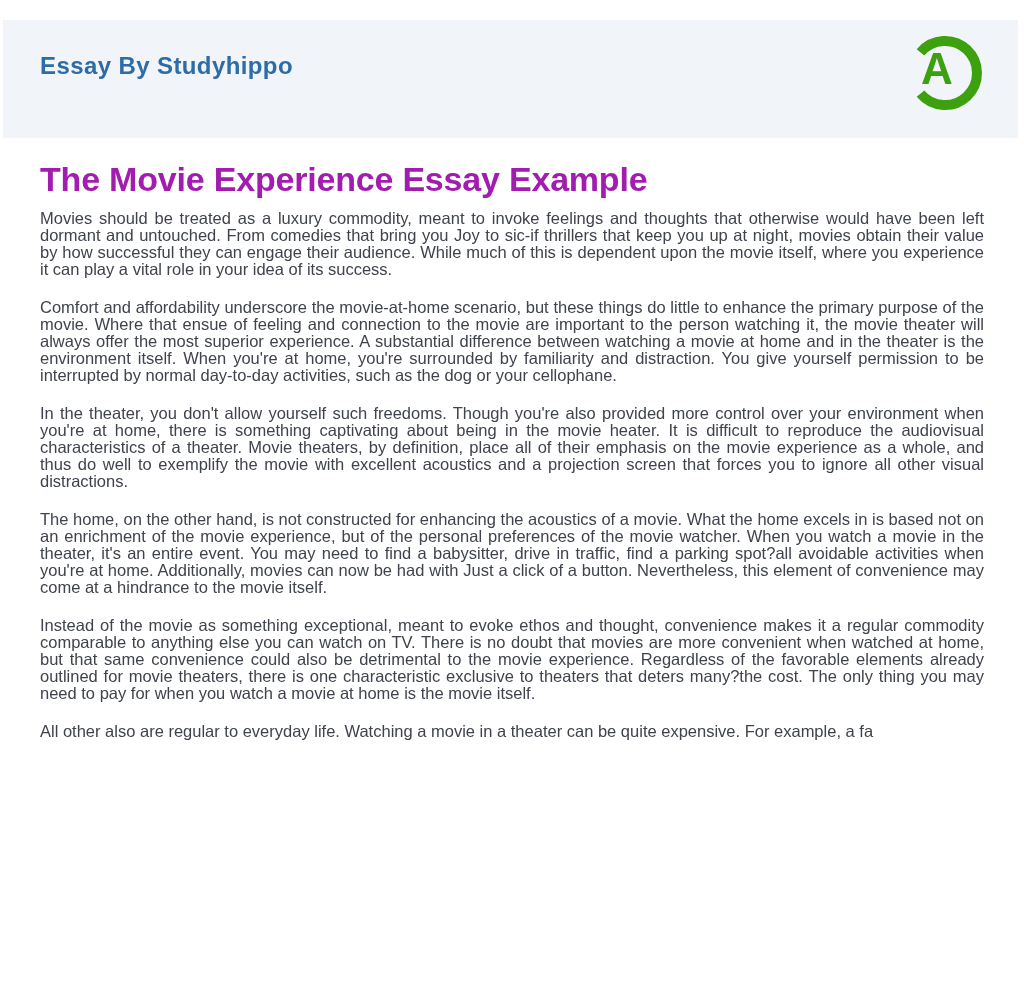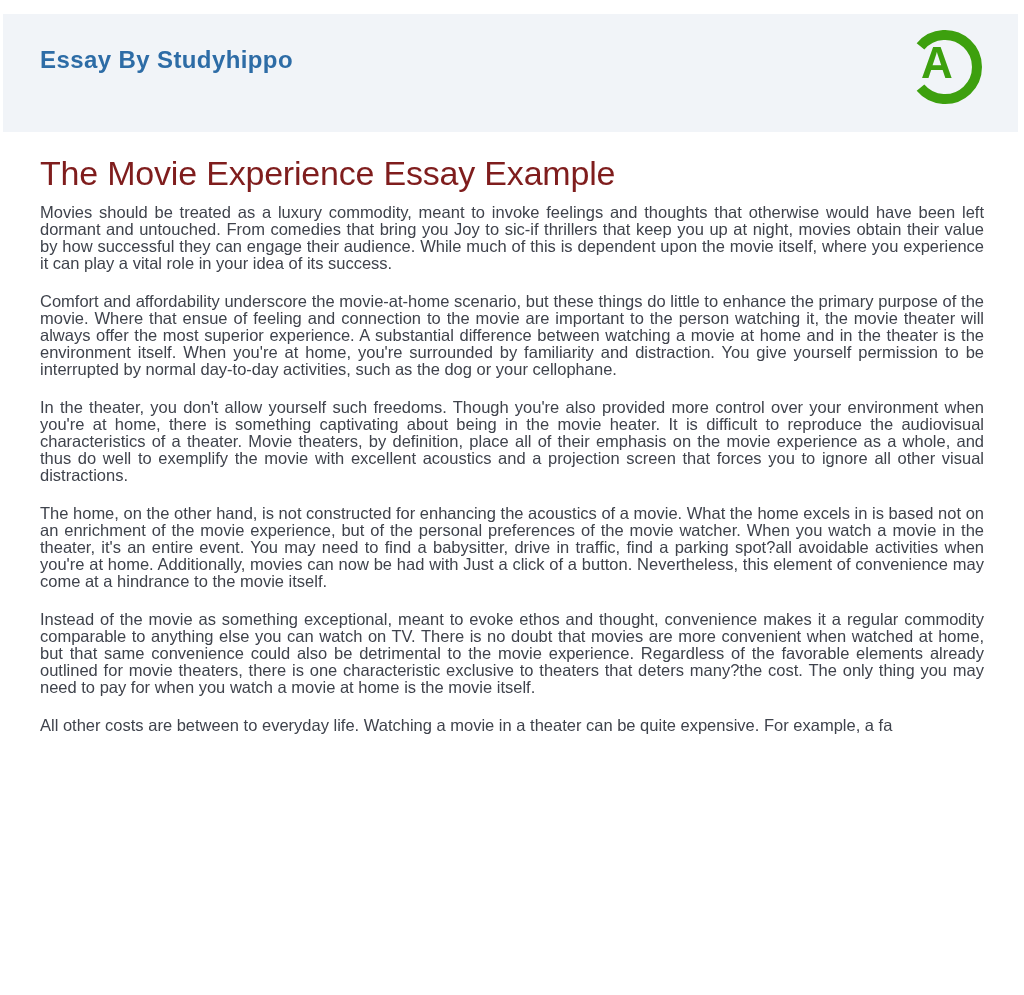--- a/index.html
+++ b/index.html
@@ -5,21 +5,21 @@
   * { box-sizing: border-box; margin: 0; padding: 0; }
   html, body {
     width: 1024px;
     height: 995px;
     background: #ffffff;
     font-family: "Liberation Sans", sans-serif;
     overflow: hidden;
   }
   .page-header {
     position: relative;
-    margin: 14px 6px 0 3px;
+    margin: 20px 6px 0 3px;
     height: 118px;
     background: #f1f4f8;
     padding: 32px 0 0 37px;
   }
   .site-title {
     color: #2d6ca6;
     font-size: 24px;
     font-weight: bold;
     letter-spacing: 0.4px;
   }
@@ -40,23 +40,23 @@
   }
   .logo svg { display: block; width: 84px; height: 84px; }
   .logo text {
     font-family: "Liberation Sans", sans-serif;
     font-weight: bold;
   }
   main {
     padding: 22px 40px 0 40px;
   }
   .essay-title {
-    color: #7f1d1d;
+    color: #a21caf;
     font-size: 34px;
-    font-weight: normal;
+    font-weight: bold;
     letter-spacing: -0.2px;
     margin-bottom: 11px;
   }
   .essay-body p {
     color: #3f434c;
     font-size: 16.5px;
     line-height: 17px;
     text-align: justify;
     margin-bottom: 21px;
   }
@@ -79,15 +79,15 @@
 
 <main>
   <h1 class="essay-title">The Movie Experience Essay Example</h1>
 
   <div class="essay-body">
     <p>Movies should be treated as a luxury commodity, meant to invoke feelings and thoughts that otherwise would have been left dormant and untouched. From comedies that bring you Joy to sic-if thrillers that keep you up at night, movies obtain their value by how successful they can engage their audience. While much of this is dependent upon the movie itself, where you experience it can play a vital role in your idea of its success.</p>
     <p>Comfort and affordability underscore the movie-at-home scenario, but these things do little to enhance the primary purpose of the movie. Where that ensue of feeling and connection to the movie are important to the person watching it, the movie theater will always offer the most superior experience. A substantial difference between watching a movie at home and in the theater is the environment itself. When you're at home, you're surrounded by familiarity and distraction. You give yourself permission to be interrupted by normal day-to-day activities, such as the dog or your cellophane.</p>
     <p>In the theater, you don't allow yourself such freedoms. Though you're also provided more control over your environment when you're at home, there is something captivating about being in the movie heater. It is difficult to reproduce the audiovisual characteristics of a theater. Movie theaters, by definition, place all of their emphasis on the movie experience as a whole, and thus do well to exemplify the movie with excellent acoustics and a projection screen that forces you to ignore all other visual distractions.</p>
     <p>The home, on the other hand, is not constructed for enhancing the acoustics of a movie. What the home excels in is based not on an enrichment of the movie experience, but of the personal preferences of the movie watcher. When you watch a movie in the theater, it's an entire event. You may need to find a babysitter, drive in traffic, find a parking spot?all avoidable activities when you're at home. Additionally, movies can now be had with Just a click of a button. Nevertheless, this element of convenience may come at a hindrance to the movie itself.</p>
     <p>Instead of the movie as something exceptional, meant to evoke ethos and thought, convenience makes it a regular commodity comparable to anything else you can watch on TV. There is no doubt that movies are more convenient when watched at home, but that same convenience could also be detrimental to the movie experience. Regardless of the favorable elements already outlined for movie theaters, there is one characteristic exclusive to theaters that deters many?the cost. The only thing you may need to pay for when you watch a movie at home is the movie itself.</p>
-    <p class="single-line">All other costs are between to everyday life. Watching a movie in a theater can be quite expensive. For example, a fa</p>
+    <p class="single-line">All other also are regular to everyday life. Watching a movie in a theater can be quite expensive. For example, a fa</p>
   </div>
 </main>
 
 </body></html>

